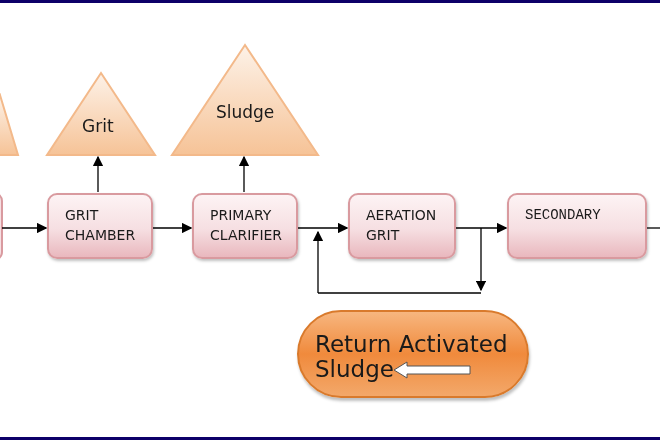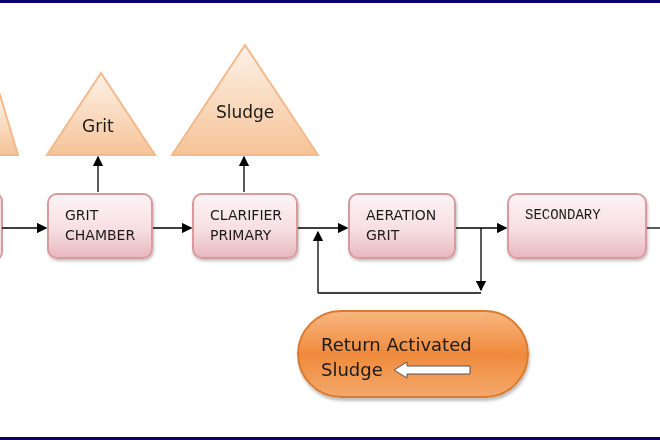--- a/index.html
+++ b/index.html
@@ -3,21 +3,21 @@
 <meta charset="utf-8">
 <style>
   html,body{margin:0;padding:0;}
   body{width:660px;height:440px;position:relative;overflow:hidden;background:#ffffff;font-family:"DejaVu Sans","Liberation Sans",sans-serif;}
   .bar-top{position:absolute;left:0;top:0;width:660px;height:3px;background:#0d0068;}
   .bar-bot{position:absolute;left:0;top:437px;width:660px;height:3px;background:#0d0068;}
   svg{position:absolute;left:0;top:0;}
   .box{position:absolute;height:66px;border:2px solid #d99a9f;border-radius:10px;background:linear-gradient(#fdf3f4,#f6dfe2 55%,#e9b8be);box-shadow:1px 2px 3px rgba(0,0,0,.25);box-sizing:border-box;font-size:14px;color:#1a1a1a;line-height:20px;padding:10px 0 0 16px;}
   .tri-label{position:absolute;font-size:17px;color:#1a1a1a;}
   .pill{position:absolute;left:297px;top:310px;width:232px;height:88px;border-radius:44px;background:linear-gradient(#f7b67f,#f08a3c 50%,#f3a86a);border:2px solid #d97a2c;box-sizing:border-box;box-shadow:1px 3px 3px rgba(0,0,0,.25);}
-  .pill-text{position:absolute;left:22px;top:20px;font-size:18px;color:#1a1a1a;line-height:25px;}
+  .pill-text{position:absolute;left:16px;top:20px;font-size:23px;color:#1a1a1a;line-height:25px;}
 </style>
 </head>
 <body>
 
 <div class="bar-top"></div>
 <div class="bar-bot"></div>
 
 <svg width="660" height="440">
   <defs>
     <linearGradient id="tg" x1="0" y1="0" x2="0" y2="1">
@@ -51,22 +51,22 @@
 </svg>
 
 <div class="tri-label" style="left:82px;top:116px;">Grit</div>
 <div class="tri-label" style="left:216px;top:102px;">Sludge</div>
 
 <div class="box" style="left:47px;top:193px;width:106px;">
   <div>GRIT</div>
   <div>CHAMBER</div>
 </div>
 <div class="box" style="left:192px;top:193px;width:106px;">
+  <div>PRIMARY</div>
   <div>CLARIFIER</div>
-  <div>PRIMARY</div>
 </div>
 <div class="box" style="left:348px;top:193px;width:108px;">
   <div>AERATION</div>
   <div>GRIT</div>
 </div>
 <div class="box" style="left:507px;top:193px;width:140px;font-family:Liberation Mono, monospace;">
   <div>SECONDARY</div>
 </div>
 
 <div class="pill">

